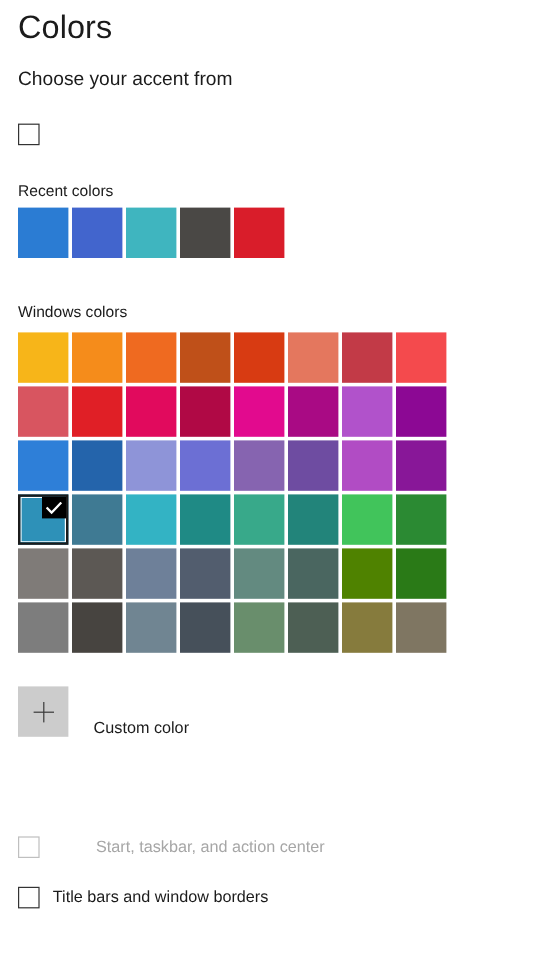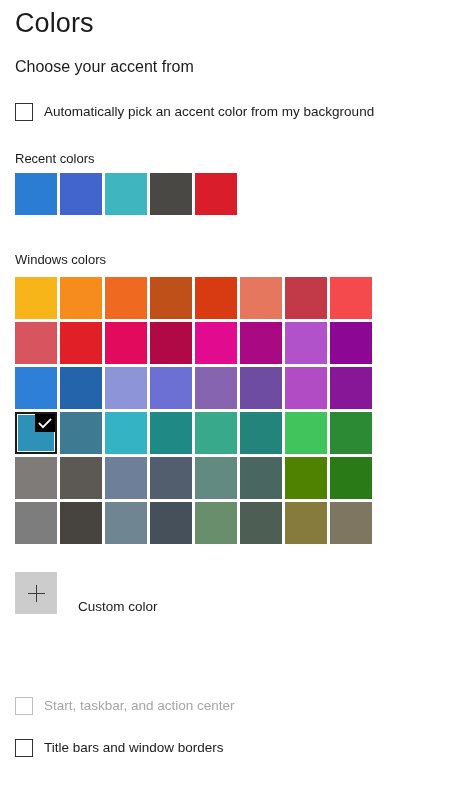--- a/index.html
+++ b/index.html
@@ -61,21 +61,21 @@
 
   
   .check-row {
     position: absolute;
     left: 15px;
     display: flex;
     align-items: center;
     height: 20px;
   }
   .row-auto-pick { top: 102px; }
-  .row-start-taskbar { top: 696px; }
+  .row-start-taskbar { top: 696px; gap: 36px; }
   .row-title-bars { top: 738px; justify-content: flex-end; }
 
   .checkbox {
     width: 18px;
     height: 18px;
     box-sizing: border-box;
     border: 1.6px solid #333333;
     background: #ffffff;
     flex: 0 0 auto;
     position: relative;
@@ -194,21 +194,20 @@
 <body>
 
 <div class="page">
 
   <div class="page-title">Colors</div>
 
   <div class="section-heading heading-accent">Choose your accent from</div>
 
   <div class="check-row row-auto-pick">
     <span class="checkbox"></span>
-    <span class="check-label">Automatically pick an accent color from my background</span>
   </div>
 
   <div class="sub-label label-recent">Recent colors</div>
   <div class="swatch-grid recent-grid" id="recent-grid">
       <button class="swatch" style="background: rgb(43, 124, 211);"></button>
       <button class="swatch" style="background: rgb(66, 101, 205);"></button>
       <button class="swatch" style="background: rgb(63, 181, 191);"></button>
       <button class="swatch" style="background: rgb(74, 72, 69);"></button>
       <button class="swatch" style="background: rgb(217, 29, 42);"></button>
     </div>

